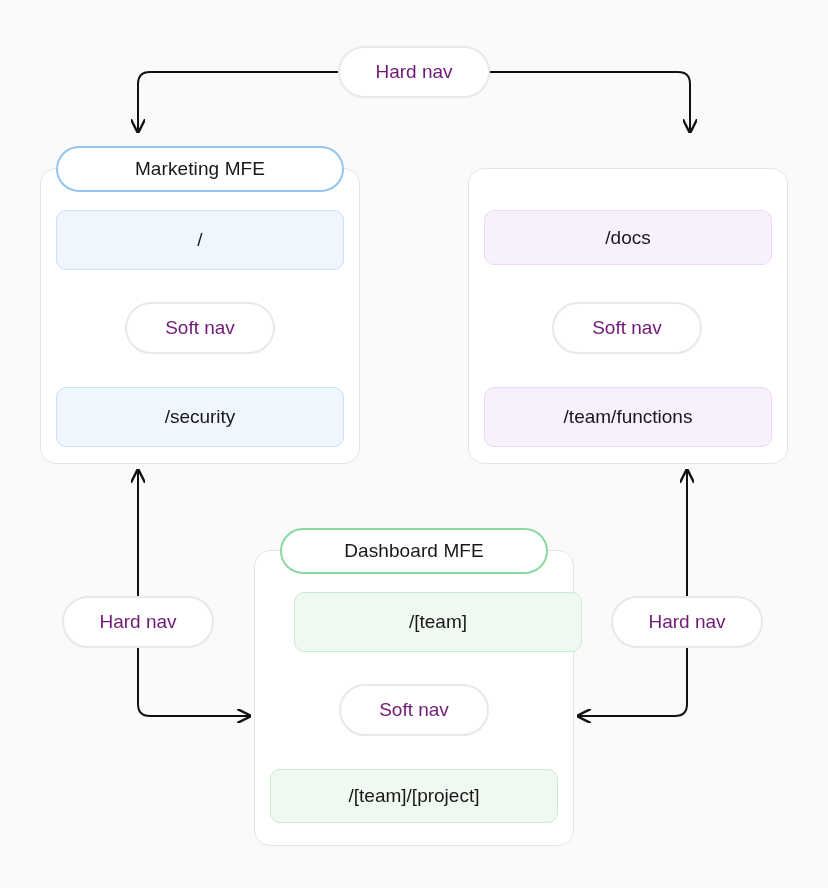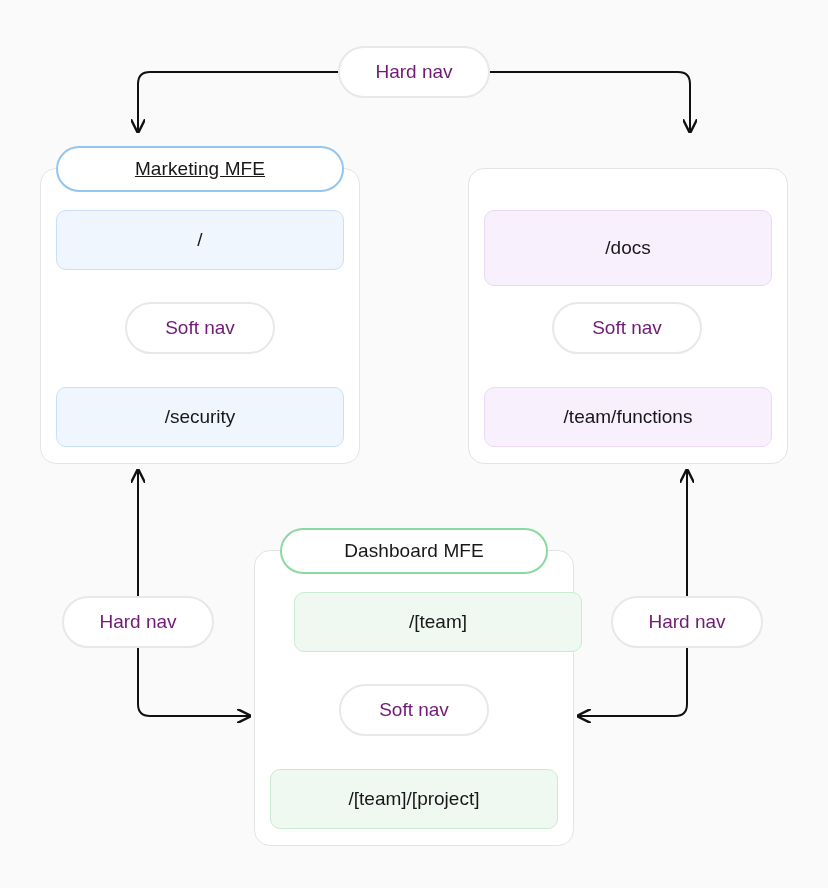--- a/index.html
+++ b/index.html
@@ -46,21 +46,21 @@
     background: #ffffff;
     border: 2px solid #d4d4d8;
     border-radius: 999px;
     box-sizing: border-box;
     font-size: 19px;
     letter-spacing: 0.1px;
     color: #18181b;
     white-space: nowrap;
     z-index: 5;
   }
-  .mfe-header.blue   { border-color: #93c5ef; text-decoration: underline; }
+  .mfe-header.blue   { border-color: #93c5ef; }
   .mfe-header.purple { border-color: #cba6ea; }
   .mfe-header.green  { border-color: #8ad9a0; }
 
   
   .route-box {
     position: absolute;
     display: flex;
     align-items: center;
     justify-content: center;
     border: 1px solid #cfe3f8;
@@ -145,21 +145,21 @@
     <span>Soft nav</span>
   </div>
 
   <div class="route-box blue" style="left:56px; top:387px; width:288px; height:60px;">
     <span>/security</span>
   </div>
 
   <div class="mfe-group" style="left:468px; top:168px; width:320px; height:296px;"></div>
 
 
-  <div class="route-box purple" style="left:484px; top:210px; width:288px; height:76px;">
+  <div class="route-box purple" style="left:484px; top:210px; width:288px; height:55px;">
     <span>/docs</span>
   </div>
 
   <div class="nav-pill" style="left:552px; top:302px; width:150px; height:52px;">
     <span>Soft nav</span>
   </div>
 
   <div class="route-box purple" style="left:484px; top:387px; width:288px; height:60px;">
     <span>/team/functions</span>
   </div>
@@ -171,21 +171,21 @@
   </div>
 
   <div class="route-box green" style="left:270px; top:592px; width:288px; height:60px;margin-left:24px;">
     <span>/[team]</span>
   </div>
 
   <div class="nav-pill" style="left:339px; top:684px; width:150px; height:52px;">
     <span>Soft nav</span>
   </div>
 
-  <div class="route-box green" style="left:270px; top:769px; width:288px; height:60px;">
+  <div class="route-box green" style="left:270px; top:769px; width:288px; height:54px;">
     <span>/[team]/[project]</span>
   </div>
 
   <div class="nav-pill" style="left:62px; top:596px; width:152px; height:52px;">
     <span>Hard nav</span>
   </div>
 
   <div class="nav-pill" style="left:611px; top:596px; width:152px; height:52px;">
     <span>Hard nav</span>
   </div>

